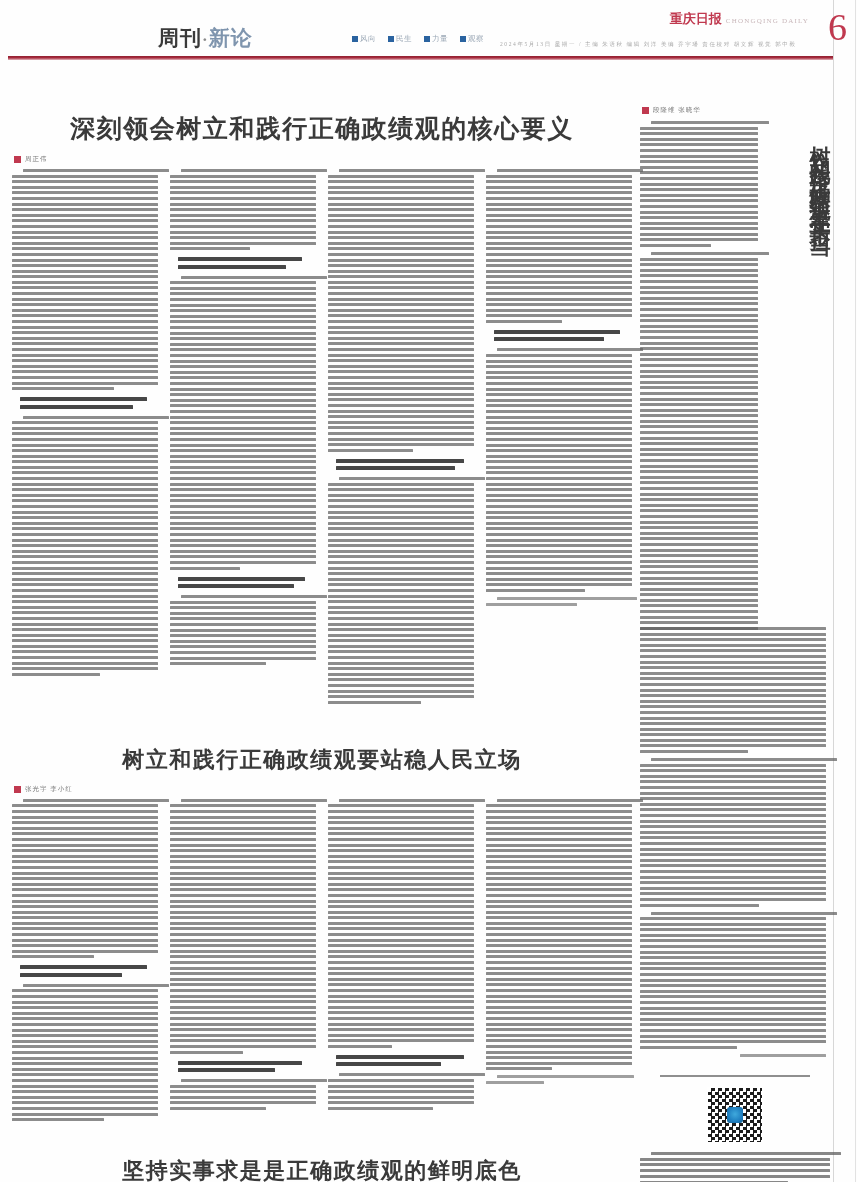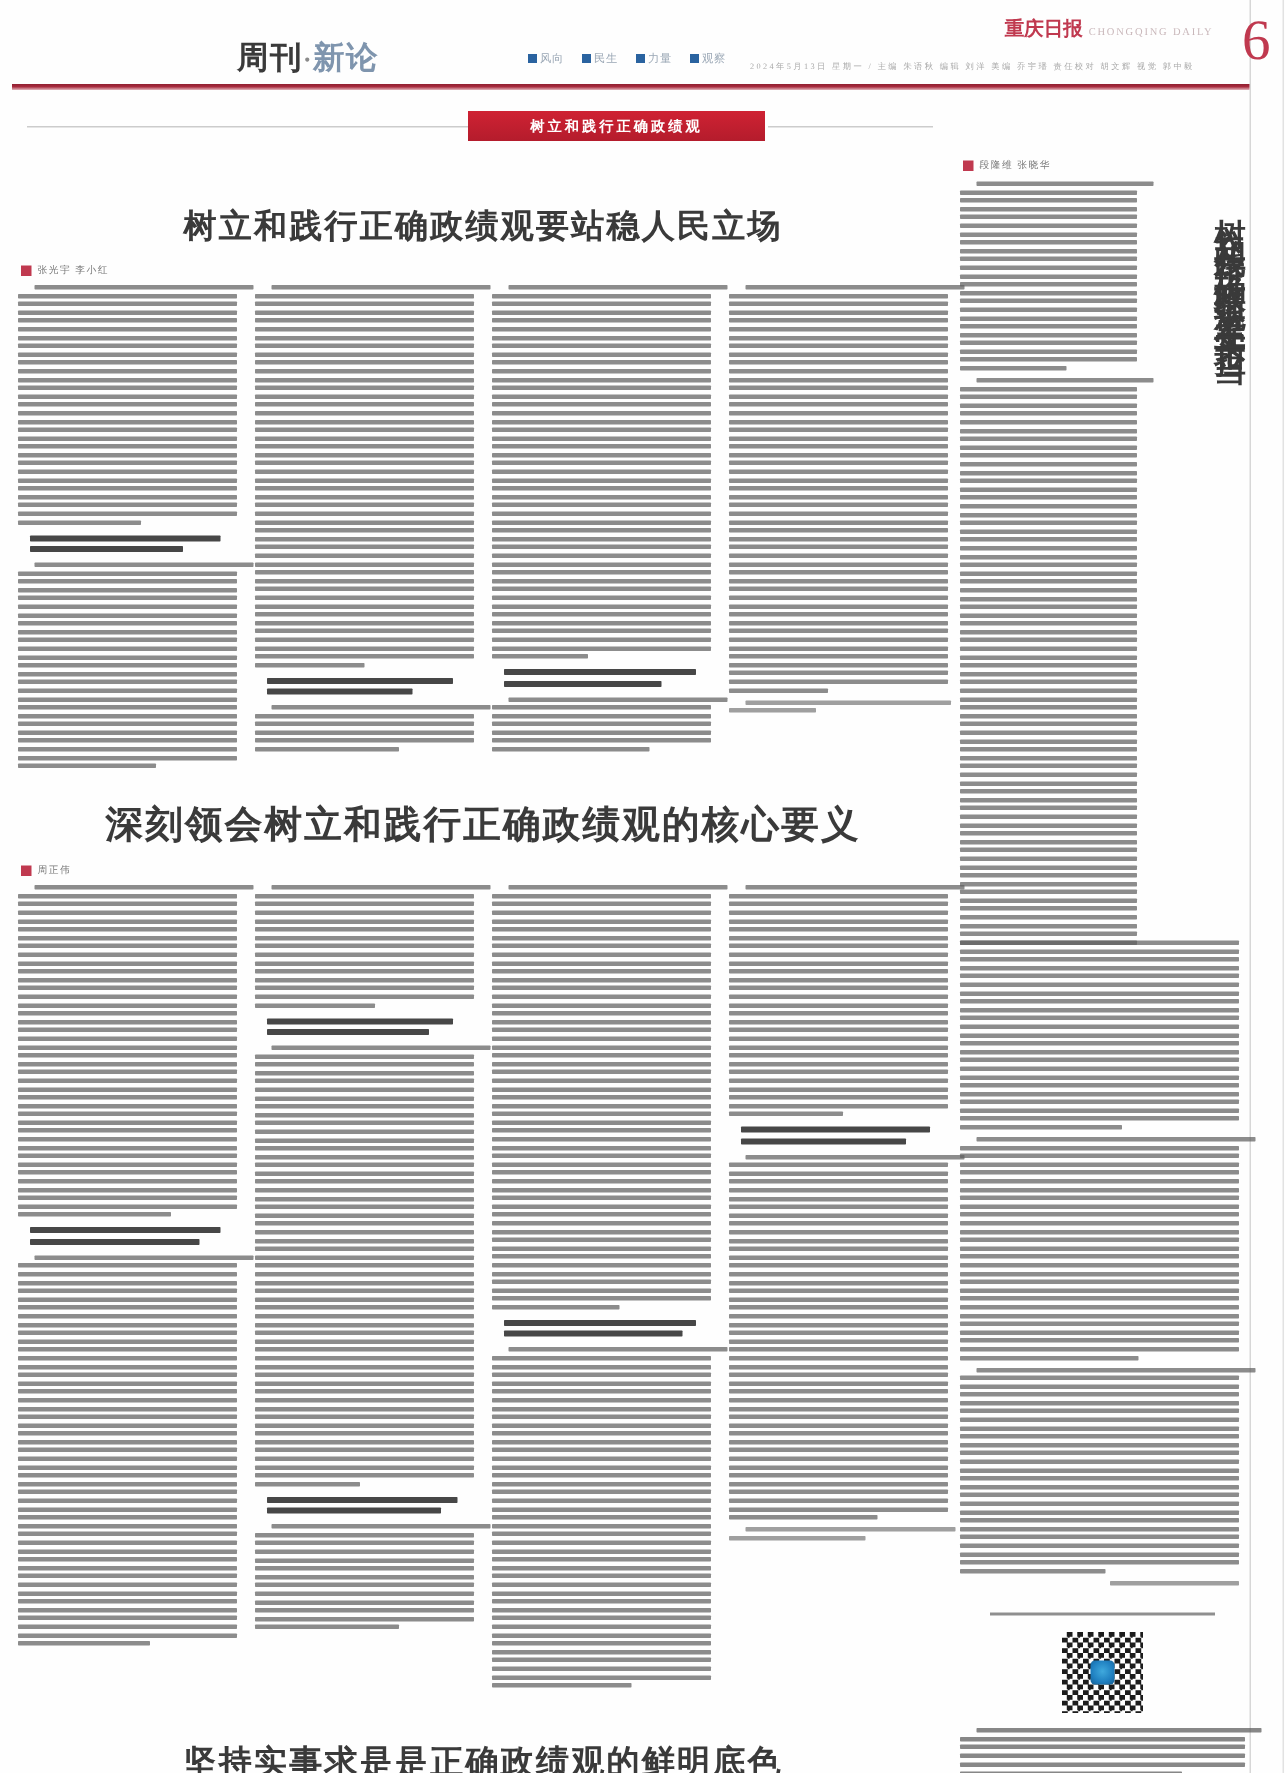--- a/index.html
+++ b/index.html
@@ -373,29 +373,419 @@
     <div class="mast-meta">2024年5月13日 星期一 / 主编 朱语秋 编辑 刘洋 美编 乔宇璠 责任校对 胡文辉 视觉 郭中毅</div>
 
     <div class="mast-brand">
       <span class="mast-brand-cn">重庆日报</span>
       <span class="mast-brand-en">CHONGQING DAILY</span>
     </div>
     <div class="mast-pageno">6</div>
     <div class="mast-rule"></div>
   </div>
 
-  <div class="banner-row">
-    <div class="banner-line left"></div>
-    <div class="banner-chip">树立和践行正确政绩观</div>
-    <div class="banner-line right"></div>
-  </div>
 
   <div class="content">
 
     <div class="main-col">
+
+      <div class="article">
+        <div class="art-headline h1">深刻领会树立和践行正确政绩观的核心要义</div>
+        <div class="byline">
+          <span class="byline-sq"></span>
+          <span class="byline-txt">周正伟</span>
+        </div>
+        <div class="cols">
+          <div class="col">
+            <div class="para">
+                <div class="ln indent" style="width:100%"></div>
+                <div class="ln" style="width:100%"></div>
+                <div class="ln" style="width:100%"></div>
+                <div class="ln" style="width:100%"></div>
+                <div class="ln" style="width:100%"></div>
+                <div class="ln" style="width:100%"></div>
+                <div class="ln" style="width:100%"></div>
+                <div class="ln" style="width:100%"></div>
+                <div class="ln" style="width:100%"></div>
+                <div class="ln" style="width:100%"></div>
+                <div class="ln" style="width:100%"></div>
+                <div class="ln" style="width:100%"></div>
+                <div class="ln" style="width:100%"></div>
+                <div class="ln" style="width:100%"></div>
+                <div class="ln" style="width:100%"></div>
+                <div class="ln" style="width:100%"></div>
+                <div class="ln" style="width:100%"></div>
+                <div class="ln" style="width:100%"></div>
+                <div class="ln" style="width:100%"></div>
+                <div class="ln" style="width:100%"></div>
+                <div class="ln" style="width:100%"></div>
+                <div class="ln" style="width:100%"></div>
+                <div class="ln" style="width:100%"></div>
+                <div class="ln" style="width:100%"></div>
+                <div class="ln" style="width:100%"></div>
+                <div class="ln" style="width:100%"></div>
+                <div class="ln" style="width:100%"></div>
+                <div class="ln" style="width:100%"></div>
+                <div class="ln" style="width:100%"></div>
+                <div class="ln" style="width:100%"></div>
+                <div class="ln" style="width:100%"></div>
+                <div class="ln" style="width:100%"></div>
+                <div class="ln" style="width:100%"></div>
+                <div class="ln" style="width:100%"></div>
+                <div class="ln" style="width:100%"></div>
+                <div class="ln" style="width:100%"></div>
+                <div class="ln" style="width:100%"></div>
+                <div class="ln" style="width:100%"></div>
+                <div class="ln" style="width:100%"></div>
+                <div class="ln" style="width:70%"></div>
+              </div>
+            <div class="subhead">
+                <div class="ln" style="width:92%"></div>
+                <div class="ln" style="width:82%"></div>
+              </div>
+            <div class="para">
+                <div class="ln indent" style="width:100%"></div>
+                <div class="ln" style="width:100%"></div>
+                <div class="ln" style="width:100%"></div>
+                <div class="ln" style="width:100%"></div>
+                <div class="ln" style="width:100%"></div>
+                <div class="ln" style="width:100%"></div>
+                <div class="ln" style="width:100%"></div>
+                <div class="ln" style="width:100%"></div>
+                <div class="ln" style="width:100%"></div>
+                <div class="ln" style="width:100%"></div>
+                <div class="ln" style="width:100%"></div>
+                <div class="ln" style="width:100%"></div>
+                <div class="ln" style="width:100%"></div>
+                <div class="ln" style="width:100%"></div>
+                <div class="ln" style="width:100%"></div>
+                <div class="ln" style="width:100%"></div>
+                <div class="ln" style="width:100%"></div>
+                <div class="ln" style="width:100%"></div>
+                <div class="ln" style="width:100%"></div>
+                <div class="ln" style="width:100%"></div>
+                <div class="ln" style="width:100%"></div>
+                <div class="ln" style="width:100%"></div>
+                <div class="ln" style="width:100%"></div>
+                <div class="ln" style="width:100%"></div>
+                <div class="ln" style="width:100%"></div>
+                <div class="ln" style="width:100%"></div>
+                <div class="ln" style="width:100%"></div>
+                <div class="ln" style="width:100%"></div>
+                <div class="ln" style="width:100%"></div>
+                <div class="ln" style="width:100%"></div>
+                <div class="ln" style="width:100%"></div>
+                <div class="ln" style="width:100%"></div>
+                <div class="ln" style="width:100%"></div>
+                <div class="ln" style="width:100%"></div>
+                <div class="ln" style="width:100%"></div>
+                <div class="ln" style="width:100%"></div>
+                <div class="ln" style="width:100%"></div>
+                <div class="ln" style="width:100%"></div>
+                <div class="ln" style="width:100%"></div>
+                <div class="ln" style="width:100%"></div>
+                <div class="ln" style="width:100%"></div>
+                <div class="ln" style="width:100%"></div>
+                <div class="ln" style="width:100%"></div>
+                <div class="ln" style="width:100%"></div>
+                <div class="ln" style="width:100%"></div>
+                <div class="ln" style="width:100%"></div>
+                <div class="ln" style="width:60%"></div>
+              </div>
+          </div>
+
+          <div class="col">
+            <div class="para">
+                <div class="ln indent" style="width:100%"></div>
+                <div class="ln" style="width:100%"></div>
+                <div class="ln" style="width:100%"></div>
+                <div class="ln" style="width:100%"></div>
+                <div class="ln" style="width:100%"></div>
+                <div class="ln" style="width:100%"></div>
+                <div class="ln" style="width:100%"></div>
+                <div class="ln" style="width:100%"></div>
+                <div class="ln" style="width:100%"></div>
+                <div class="ln" style="width:100%"></div>
+                <div class="ln" style="width:100%"></div>
+                <div class="ln" style="width:100%"></div>
+                <div class="ln" style="width:100%"></div>
+                <div class="ln" style="width:100%"></div>
+                <div class="ln" style="width:55%"></div>
+              </div>
+            <div class="subhead">
+                <div class="ln" style="width:90%"></div>
+                <div class="ln" style="width:78%"></div>
+              </div>
+            <div class="para">
+                <div class="ln indent" style="width:100%"></div>
+                <div class="ln" style="width:100%"></div>
+                <div class="ln" style="width:100%"></div>
+                <div class="ln" style="width:100%"></div>
+                <div class="ln" style="width:100%"></div>
+                <div class="ln" style="width:100%"></div>
+                <div class="ln" style="width:100%"></div>
+                <div class="ln" style="width:100%"></div>
+                <div class="ln" style="width:100%"></div>
+                <div class="ln" style="width:100%"></div>
+                <div class="ln" style="width:100%"></div>
+                <div class="ln" style="width:100%"></div>
+                <div class="ln" style="width:100%"></div>
+                <div class="ln" style="width:100%"></div>
+                <div class="ln" style="width:100%"></div>
+                <div class="ln" style="width:100%"></div>
+                <div class="ln" style="width:100%"></div>
+                <div class="ln" style="width:100%"></div>
+                <div class="ln" style="width:100%"></div>
+                <div class="ln" style="width:100%"></div>
+                <div class="ln" style="width:100%"></div>
+                <div class="ln" style="width:100%"></div>
+                <div class="ln" style="width:100%"></div>
+                <div class="ln" style="width:100%"></div>
+                <div class="ln" style="width:100%"></div>
+                <div class="ln" style="width:100%"></div>
+                <div class="ln" style="width:100%"></div>
+                <div class="ln" style="width:100%"></div>
+                <div class="ln" style="width:100%"></div>
+                <div class="ln" style="width:100%"></div>
+                <div class="ln" style="width:100%"></div>
+                <div class="ln" style="width:100%"></div>
+                <div class="ln" style="width:100%"></div>
+                <div class="ln" style="width:100%"></div>
+                <div class="ln" style="width:100%"></div>
+                <div class="ln" style="width:100%"></div>
+                <div class="ln" style="width:100%"></div>
+                <div class="ln" style="width:100%"></div>
+                <div class="ln" style="width:100%"></div>
+                <div class="ln" style="width:100%"></div>
+                <div class="ln" style="width:100%"></div>
+                <div class="ln" style="width:100%"></div>
+                <div class="ln" style="width:100%"></div>
+                <div class="ln" style="width:100%"></div>
+                <div class="ln" style="width:100%"></div>
+                <div class="ln" style="width:100%"></div>
+                <div class="ln" style="width:100%"></div>
+                <div class="ln" style="width:100%"></div>
+                <div class="ln" style="width:100%"></div>
+                <div class="ln" style="width:100%"></div>
+                <div class="ln" style="width:100%"></div>
+                <div class="ln" style="width:100%"></div>
+                <div class="ln" style="width:48%"></div>
+              </div>
+            <div class="subhead">
+                <div class="ln" style="width:92%"></div>
+                <div class="ln" style="width:84%"></div>
+              </div>
+            <div class="para">
+                <div class="ln indent" style="width:100%"></div>
+                <div class="ln" style="width:100%"></div>
+                <div class="ln" style="width:100%"></div>
+                <div class="ln" style="width:100%"></div>
+                <div class="ln" style="width:100%"></div>
+                <div class="ln" style="width:100%"></div>
+                <div class="ln" style="width:100%"></div>
+                <div class="ln" style="width:100%"></div>
+                <div class="ln" style="width:100%"></div>
+                <div class="ln" style="width:100%"></div>
+                <div class="ln" style="width:100%"></div>
+                <div class="ln" style="width:100%"></div>
+                <div class="ln" style="width:66%"></div>
+              </div>
+          </div>
+
+          <div class="col">
+            <div class="para">
+                <div class="ln indent" style="width:100%"></div>
+                <div class="ln" style="width:100%"></div>
+                <div class="ln" style="width:100%"></div>
+                <div class="ln" style="width:100%"></div>
+                <div class="ln" style="width:100%"></div>
+                <div class="ln" style="width:100%"></div>
+                <div class="ln" style="width:100%"></div>
+                <div class="ln" style="width:100%"></div>
+                <div class="ln" style="width:100%"></div>
+                <div class="ln" style="width:100%"></div>
+                <div class="ln" style="width:100%"></div>
+                <div class="ln" style="width:100%"></div>
+                <div class="ln" style="width:100%"></div>
+                <div class="ln" style="width:100%"></div>
+                <div class="ln" style="width:100%"></div>
+                <div class="ln" style="width:100%"></div>
+                <div class="ln" style="width:100%"></div>
+                <div class="ln" style="width:100%"></div>
+                <div class="ln" style="width:100%"></div>
+                <div class="ln" style="width:100%"></div>
+                <div class="ln" style="width:100%"></div>
+                <div class="ln" style="width:100%"></div>
+                <div class="ln" style="width:100%"></div>
+                <div class="ln" style="width:100%"></div>
+                <div class="ln" style="width:100%"></div>
+                <div class="ln" style="width:100%"></div>
+                <div class="ln" style="width:100%"></div>
+                <div class="ln" style="width:100%"></div>
+                <div class="ln" style="width:100%"></div>
+                <div class="ln" style="width:100%"></div>
+                <div class="ln" style="width:100%"></div>
+                <div class="ln" style="width:100%"></div>
+                <div class="ln" style="width:100%"></div>
+                <div class="ln" style="width:100%"></div>
+                <div class="ln" style="width:100%"></div>
+                <div class="ln" style="width:100%"></div>
+                <div class="ln" style="width:100%"></div>
+                <div class="ln" style="width:100%"></div>
+                <div class="ln" style="width:100%"></div>
+                <div class="ln" style="width:100%"></div>
+                <div class="ln" style="width:100%"></div>
+                <div class="ln" style="width:100%"></div>
+                <div class="ln" style="width:100%"></div>
+                <div class="ln" style="width:100%"></div>
+                <div class="ln" style="width:100%"></div>
+                <div class="ln" style="width:100%"></div>
+                <div class="ln" style="width:100%"></div>
+                <div class="ln" style="width:100%"></div>
+                <div class="ln" style="width:100%"></div>
+                <div class="ln" style="width:100%"></div>
+                <div class="ln" style="width:58%"></div>
+              </div>
+            <div class="subhead">
+                <div class="ln" style="width:93%"></div>
+                <div class="ln" style="width:86%"></div>
+              </div>
+            <div class="para">
+                <div class="ln indent" style="width:100%"></div>
+                <div class="ln" style="width:100%"></div>
+                <div class="ln" style="width:100%"></div>
+                <div class="ln" style="width:100%"></div>
+                <div class="ln" style="width:100%"></div>
+                <div class="ln" style="width:100%"></div>
+                <div class="ln" style="width:100%"></div>
+                <div class="ln" style="width:100%"></div>
+                <div class="ln" style="width:100%"></div>
+                <div class="ln" style="width:100%"></div>
+                <div class="ln" style="width:100%"></div>
+                <div class="ln" style="width:100%"></div>
+                <div class="ln" style="width:100%"></div>
+                <div class="ln" style="width:100%"></div>
+                <div class="ln" style="width:100%"></div>
+                <div class="ln" style="width:100%"></div>
+                <div class="ln" style="width:100%"></div>
+                <div class="ln" style="width:100%"></div>
+                <div class="ln" style="width:100%"></div>
+                <div class="ln" style="width:100%"></div>
+                <div class="ln" style="width:100%"></div>
+                <div class="ln" style="width:100%"></div>
+                <div class="ln" style="width:100%"></div>
+                <div class="ln" style="width:100%"></div>
+                <div class="ln" style="width:100%"></div>
+                <div class="ln" style="width:100%"></div>
+                <div class="ln" style="width:100%"></div>
+                <div class="ln" style="width:100%"></div>
+                <div class="ln" style="width:100%"></div>
+                <div class="ln" style="width:100%"></div>
+                <div class="ln" style="width:100%"></div>
+                <div class="ln" style="width:100%"></div>
+                <div class="ln" style="width:100%"></div>
+                <div class="ln" style="width:100%"></div>
+                <div class="ln" style="width:100%"></div>
+                <div class="ln" style="width:100%"></div>
+                <div class="ln" style="width:100%"></div>
+                <div class="ln" style="width:100%"></div>
+                <div class="ln" style="width:100%"></div>
+                <div class="ln" style="width:100%"></div>
+                <div class="ln" style="width:64%"></div>
+              </div>
+          </div>
+
+          <div class="col">
+            <div class="para">
+                <div class="ln indent" style="width:100%"></div>
+                <div class="ln" style="width:100%"></div>
+                <div class="ln" style="width:100%"></div>
+                <div class="ln" style="width:100%"></div>
+                <div class="ln" style="width:100%"></div>
+                <div class="ln" style="width:100%"></div>
+                <div class="ln" style="width:100%"></div>
+                <div class="ln" style="width:100%"></div>
+                <div class="ln" style="width:100%"></div>
+                <div class="ln" style="width:100%"></div>
+                <div class="ln" style="width:100%"></div>
+                <div class="ln" style="width:100%"></div>
+                <div class="ln" style="width:100%"></div>
+                <div class="ln" style="width:100%"></div>
+                <div class="ln" style="width:100%"></div>
+                <div class="ln" style="width:100%"></div>
+                <div class="ln" style="width:100%"></div>
+                <div class="ln" style="width:100%"></div>
+                <div class="ln" style="width:100%"></div>
+                <div class="ln" style="width:100%"></div>
+                <div class="ln" style="width:100%"></div>
+                <div class="ln" style="width:100%"></div>
+                <div class="ln" style="width:100%"></div>
+                <div class="ln" style="width:100%"></div>
+                <div class="ln" style="width:100%"></div>
+                <div class="ln" style="width:100%"></div>
+                <div class="ln" style="width:100%"></div>
+                <div class="ln" style="width:52%"></div>
+              </div>
+            <div class="subhead">
+                <div class="ln" style="width:91%"></div>
+                <div class="ln" style="width:80%"></div>
+              </div>
+            <div class="para">
+                <div class="ln indent" style="width:100%"></div>
+                <div class="ln" style="width:100%"></div>
+                <div class="ln" style="width:100%"></div>
+                <div class="ln" style="width:100%"></div>
+                <div class="ln" style="width:100%"></div>
+                <div class="ln" style="width:100%"></div>
+                <div class="ln" style="width:100%"></div>
+                <div class="ln" style="width:100%"></div>
+                <div class="ln" style="width:100%"></div>
+                <div class="ln" style="width:100%"></div>
+                <div class="ln" style="width:100%"></div>
+                <div class="ln" style="width:100%"></div>
+                <div class="ln" style="width:100%"></div>
+                <div class="ln" style="width:100%"></div>
+                <div class="ln" style="width:100%"></div>
+                <div class="ln" style="width:100%"></div>
+                <div class="ln" style="width:100%"></div>
+                <div class="ln" style="width:100%"></div>
+                <div class="ln" style="width:100%"></div>
+                <div class="ln" style="width:100%"></div>
+                <div class="ln" style="width:100%"></div>
+                <div class="ln" style="width:100%"></div>
+                <div class="ln" style="width:100%"></div>
+                <div class="ln" style="width:100%"></div>
+                <div class="ln" style="width:100%"></div>
+                <div class="ln" style="width:100%"></div>
+                <div class="ln" style="width:100%"></div>
+                <div class="ln" style="width:100%"></div>
+                <div class="ln" style="width:100%"></div>
+                <div class="ln" style="width:100%"></div>
+                <div class="ln" style="width:100%"></div>
+                <div class="ln" style="width:100%"></div>
+                <div class="ln" style="width:100%"></div>
+                <div class="ln" style="width:100%"></div>
+                <div class="ln" style="width:100%"></div>
+                <div class="ln" style="width:100%"></div>
+                <div class="ln" style="width:100%"></div>
+                <div class="ln" style="width:100%"></div>
+                <div class="ln" style="width:100%"></div>
+                <div class="ln" style="width:100%"></div>
+                <div class="ln" style="width:100%"></div>
+                <div class="ln" style="width:100%"></div>
+                <div class="ln" style="width:100%"></div>
+                <div class="ln" style="width:68%"></div>
+              </div>
+            <div class="attrib">
+                <div class="ln indent" style="width:96%"></div>
+                <div class="ln" style="width:62%"></div>
+              </div>
+          </div>
+        </div>
+      </div>
 
       <div class="article" style="margin-top:22px;">
         <div class="art-headline h2">树立和践行正确政绩观要站稳人民立场</div>
         <div class="byline">
           <span class="byline-sq"></span>
           <span class="byline-txt">张光宇 李小红</span>
         </div>
         <div class="cols">
           <div class="col">
             <div class="para">
@@ -638,415 +1028,20 @@
                 <div class="ln" style="width:45%"></div>
               </div>
             <div class="attrib">
                 <div class="ln indent" style="width:94%"></div>
                 <div class="ln" style="width:40%"></div>
               </div>
           </div>
         </div>
       </div>
 
-      <div class="article">
-        <div class="art-headline h1">深刻领会树立和践行正确政绩观的核心要义</div>
-        <div class="byline">
-          <span class="byline-sq"></span>
-          <span class="byline-txt">周正伟</span>
-        </div>
-        <div class="cols">
-          <div class="col">
-            <div class="para">
-                <div class="ln indent" style="width:100%"></div>
-                <div class="ln" style="width:100%"></div>
-                <div class="ln" style="width:100%"></div>
-                <div class="ln" style="width:100%"></div>
-                <div class="ln" style="width:100%"></div>
-                <div class="ln" style="width:100%"></div>
-                <div class="ln" style="width:100%"></div>
-                <div class="ln" style="width:100%"></div>
-                <div class="ln" style="width:100%"></div>
-                <div class="ln" style="width:100%"></div>
-                <div class="ln" style="width:100%"></div>
-                <div class="ln" style="width:100%"></div>
-                <div class="ln" style="width:100%"></div>
-                <div class="ln" style="width:100%"></div>
-                <div class="ln" style="width:100%"></div>
-                <div class="ln" style="width:100%"></div>
-                <div class="ln" style="width:100%"></div>
-                <div class="ln" style="width:100%"></div>
-                <div class="ln" style="width:100%"></div>
-                <div class="ln" style="width:100%"></div>
-                <div class="ln" style="width:100%"></div>
-                <div class="ln" style="width:100%"></div>
-                <div class="ln" style="width:100%"></div>
-                <div class="ln" style="width:100%"></div>
-                <div class="ln" style="width:100%"></div>
-                <div class="ln" style="width:100%"></div>
-                <div class="ln" style="width:100%"></div>
-                <div class="ln" style="width:100%"></div>
-                <div class="ln" style="width:100%"></div>
-                <div class="ln" style="width:100%"></div>
-                <div class="ln" style="width:100%"></div>
-                <div class="ln" style="width:100%"></div>
-                <div class="ln" style="width:100%"></div>
-                <div class="ln" style="width:100%"></div>
-                <div class="ln" style="width:100%"></div>
-                <div class="ln" style="width:100%"></div>
-                <div class="ln" style="width:100%"></div>
-                <div class="ln" style="width:100%"></div>
-                <div class="ln" style="width:100%"></div>
-                <div class="ln" style="width:70%"></div>
-              </div>
-            <div class="subhead">
-                <div class="ln" style="width:92%"></div>
-                <div class="ln" style="width:82%"></div>
-              </div>
-            <div class="para">
-                <div class="ln indent" style="width:100%"></div>
-                <div class="ln" style="width:100%"></div>
-                <div class="ln" style="width:100%"></div>
-                <div class="ln" style="width:100%"></div>
-                <div class="ln" style="width:100%"></div>
-                <div class="ln" style="width:100%"></div>
-                <div class="ln" style="width:100%"></div>
-                <div class="ln" style="width:100%"></div>
-                <div class="ln" style="width:100%"></div>
-                <div class="ln" style="width:100%"></div>
-                <div class="ln" style="width:100%"></div>
-                <div class="ln" style="width:100%"></div>
-                <div class="ln" style="width:100%"></div>
-                <div class="ln" style="width:100%"></div>
-                <div class="ln" style="width:100%"></div>
-                <div class="ln" style="width:100%"></div>
-                <div class="ln" style="width:100%"></div>
-                <div class="ln" style="width:100%"></div>
-                <div class="ln" style="width:100%"></div>
-                <div class="ln" style="width:100%"></div>
-                <div class="ln" style="width:100%"></div>
-                <div class="ln" style="width:100%"></div>
-                <div class="ln" style="width:100%"></div>
-                <div class="ln" style="width:100%"></div>
-                <div class="ln" style="width:100%"></div>
-                <div class="ln" style="width:100%"></div>
-                <div class="ln" style="width:100%"></div>
-                <div class="ln" style="width:100%"></div>
-                <div class="ln" style="width:100%"></div>
-                <div class="ln" style="width:100%"></div>
-                <div class="ln" style="width:100%"></div>
-                <div class="ln" style="width:100%"></div>
-                <div class="ln" style="width:100%"></div>
-                <div class="ln" style="width:100%"></div>
-                <div class="ln" style="width:100%"></div>
-                <div class="ln" style="width:100%"></div>
-                <div class="ln" style="width:100%"></div>
-                <div class="ln" style="width:100%"></div>
-                <div class="ln" style="width:100%"></div>
-                <div class="ln" style="width:100%"></div>
-                <div class="ln" style="width:100%"></div>
-                <div class="ln" style="width:100%"></div>
-                <div class="ln" style="width:100%"></div>
-                <div class="ln" style="width:100%"></div>
-                <div class="ln" style="width:100%"></div>
-                <div class="ln" style="width:100%"></div>
-                <div class="ln" style="width:60%"></div>
-              </div>
-          </div>
-
-          <div class="col">
-            <div class="para">
-                <div class="ln indent" style="width:100%"></div>
-                <div class="ln" style="width:100%"></div>
-                <div class="ln" style="width:100%"></div>
-                <div class="ln" style="width:100%"></div>
-                <div class="ln" style="width:100%"></div>
-                <div class="ln" style="width:100%"></div>
-                <div class="ln" style="width:100%"></div>
-                <div class="ln" style="width:100%"></div>
-                <div class="ln" style="width:100%"></div>
-                <div class="ln" style="width:100%"></div>
-                <div class="ln" style="width:100%"></div>
-                <div class="ln" style="width:100%"></div>
-                <div class="ln" style="width:100%"></div>
-                <div class="ln" style="width:100%"></div>
-                <div class="ln" style="width:55%"></div>
-              </div>
-            <div class="subhead">
-                <div class="ln" style="width:90%"></div>
-                <div class="ln" style="width:78%"></div>
-              </div>
-            <div class="para">
-                <div class="ln indent" style="width:100%"></div>
-                <div class="ln" style="width:100%"></div>
-                <div class="ln" style="width:100%"></div>
-                <div class="ln" style="width:100%"></div>
-                <div class="ln" style="width:100%"></div>
-                <div class="ln" style="width:100%"></div>
-                <div class="ln" style="width:100%"></div>
-                <div class="ln" style="width:100%"></div>
-                <div class="ln" style="width:100%"></div>
-                <div class="ln" style="width:100%"></div>
-                <div class="ln" style="width:100%"></div>
-                <div class="ln" style="width:100%"></div>
-                <div class="ln" style="width:100%"></div>
-                <div class="ln" style="width:100%"></div>
-                <div class="ln" style="width:100%"></div>
-                <div class="ln" style="width:100%"></div>
-                <div class="ln" style="width:100%"></div>
-                <div class="ln" style="width:100%"></div>
-                <div class="ln" style="width:100%"></div>
-                <div class="ln" style="width:100%"></div>
-                <div class="ln" style="width:100%"></div>
-                <div class="ln" style="width:100%"></div>
-                <div class="ln" style="width:100%"></div>
-                <div class="ln" style="width:100%"></div>
-                <div class="ln" style="width:100%"></div>
-                <div class="ln" style="width:100%"></div>
-                <div class="ln" style="width:100%"></div>
-                <div class="ln" style="width:100%"></div>
-                <div class="ln" style="width:100%"></div>
-                <div class="ln" style="width:100%"></div>
-                <div class="ln" style="width:100%"></div>
-                <div class="ln" style="width:100%"></div>
-                <div class="ln" style="width:100%"></div>
-                <div class="ln" style="width:100%"></div>
-                <div class="ln" style="width:100%"></div>
-                <div class="ln" style="width:100%"></div>
-                <div class="ln" style="width:100%"></div>
-                <div class="ln" style="width:100%"></div>
-                <div class="ln" style="width:100%"></div>
-                <div class="ln" style="width:100%"></div>
-                <div class="ln" style="width:100%"></div>
-                <div class="ln" style="width:100%"></div>
-                <div class="ln" style="width:100%"></div>
-                <div class="ln" style="width:100%"></div>
-                <div class="ln" style="width:100%"></div>
-                <div class="ln" style="width:100%"></div>
-                <div class="ln" style="width:100%"></div>
-                <div class="ln" style="width:100%"></div>
-                <div class="ln" style="width:100%"></div>
-                <div class="ln" style="width:100%"></div>
-                <div class="ln" style="width:100%"></div>
-                <div class="ln" style="width:100%"></div>
-                <div class="ln" style="width:48%"></div>
-              </div>
-            <div class="subhead">
-                <div class="ln" style="width:92%"></div>
-                <div class="ln" style="width:84%"></div>
-              </div>
-            <div class="para">
-                <div class="ln indent" style="width:100%"></div>
-                <div class="ln" style="width:100%"></div>
-                <div class="ln" style="width:100%"></div>
-                <div class="ln" style="width:100%"></div>
-                <div class="ln" style="width:100%"></div>
-                <div class="ln" style="width:100%"></div>
-                <div class="ln" style="width:100%"></div>
-                <div class="ln" style="width:100%"></div>
-                <div class="ln" style="width:100%"></div>
-                <div class="ln" style="width:100%"></div>
-                <div class="ln" style="width:100%"></div>
-                <div class="ln" style="width:100%"></div>
-                <div class="ln" style="width:66%"></div>
-              </div>
-          </div>
-
-          <div class="col">
-            <div class="para">
-                <div class="ln indent" style="width:100%"></div>
-                <div class="ln" style="width:100%"></div>
-                <div class="ln" style="width:100%"></div>
-                <div class="ln" style="width:100%"></div>
-                <div class="ln" style="width:100%"></div>
-                <div class="ln" style="width:100%"></div>
-                <div class="ln" style="width:100%"></div>
-                <div class="ln" style="width:100%"></div>
-                <div class="ln" style="width:100%"></div>
-                <div class="ln" style="width:100%"></div>
-                <div class="ln" style="width:100%"></div>
-                <div class="ln" style="width:100%"></div>
-                <div class="ln" style="width:100%"></div>
-                <div class="ln" style="width:100%"></div>
-                <div class="ln" style="width:100%"></div>
-                <div class="ln" style="width:100%"></div>
-                <div class="ln" style="width:100%"></div>
-                <div class="ln" style="width:100%"></div>
-                <div class="ln" style="width:100%"></div>
-                <div class="ln" style="width:100%"></div>
-                <div class="ln" style="width:100%"></div>
-                <div class="ln" style="width:100%"></div>
-                <div class="ln" style="width:100%"></div>
-                <div class="ln" style="width:100%"></div>
-                <div class="ln" style="width:100%"></div>
-                <div class="ln" style="width:100%"></div>
-                <div class="ln" style="width:100%"></div>
-                <div class="ln" style="width:100%"></div>
-                <div class="ln" style="width:100%"></div>
-                <div class="ln" style="width:100%"></div>
-                <div class="ln" style="width:100%"></div>
-                <div class="ln" style="width:100%"></div>
-                <div class="ln" style="width:100%"></div>
-                <div class="ln" style="width:100%"></div>
-                <div class="ln" style="width:100%"></div>
-                <div class="ln" style="width:100%"></div>
-                <div class="ln" style="width:100%"></div>
-                <div class="ln" style="width:100%"></div>
-                <div class="ln" style="width:100%"></div>
-                <div class="ln" style="width:100%"></div>
-                <div class="ln" style="width:100%"></div>
-                <div class="ln" style="width:100%"></div>
-                <div class="ln" style="width:100%"></div>
-                <div class="ln" style="width:100%"></div>
-                <div class="ln" style="width:100%"></div>
-                <div class="ln" style="width:100%"></div>
-                <div class="ln" style="width:100%"></div>
-                <div class="ln" style="width:100%"></div>
-                <div class="ln" style="width:100%"></div>
-                <div class="ln" style="width:100%"></div>
-                <div class="ln" style="width:58%"></div>
-              </div>
-            <div class="subhead">
-                <div class="ln" style="width:93%"></div>
-                <div class="ln" style="width:86%"></div>
-              </div>
-            <div class="para">
-                <div class="ln indent" style="width:100%"></div>
-                <div class="ln" style="width:100%"></div>
-                <div class="ln" style="width:100%"></div>
-                <div class="ln" style="width:100%"></div>
-                <div class="ln" style="width:100%"></div>
-                <div class="ln" style="width:100%"></div>
-                <div class="ln" style="width:100%"></div>
-                <div class="ln" style="width:100%"></div>
-                <div class="ln" style="width:100%"></div>
-                <div class="ln" style="width:100%"></div>
-                <div class="ln" style="width:100%"></div>
-                <div class="ln" style="width:100%"></div>
-                <div class="ln" style="width:100%"></div>
-                <div class="ln" style="width:100%"></div>
-                <div class="ln" style="width:100%"></div>
-                <div class="ln" style="width:100%"></div>
-                <div class="ln" style="width:100%"></div>
-                <div class="ln" style="width:100%"></div>
-                <div class="ln" style="width:100%"></div>
-                <div class="ln" style="width:100%"></div>
-                <div class="ln" style="width:100%"></div>
-                <div class="ln" style="width:100%"></div>
-                <div class="ln" style="width:100%"></div>
-                <div class="ln" style="width:100%"></div>
-                <div class="ln" style="width:100%"></div>
-                <div class="ln" style="width:100%"></div>
-                <div class="ln" style="width:100%"></div>
-                <div class="ln" style="width:100%"></div>
-                <div class="ln" style="width:100%"></div>
-                <div class="ln" style="width:100%"></div>
-                <div class="ln" style="width:100%"></div>
-                <div class="ln" style="width:100%"></div>
-                <div class="ln" style="width:100%"></div>
-                <div class="ln" style="width:100%"></div>
-                <div class="ln" style="width:100%"></div>
-                <div class="ln" style="width:100%"></div>
-                <div class="ln" style="width:100%"></div>
-                <div class="ln" style="width:100%"></div>
-                <div class="ln" style="width:100%"></div>
-                <div class="ln" style="width:100%"></div>
-                <div class="ln" style="width:64%"></div>
-              </div>
-          </div>
-
-          <div class="col">
-            <div class="para">
-                <div class="ln indent" style="width:100%"></div>
-                <div class="ln" style="width:100%"></div>
-                <div class="ln" style="width:100%"></div>
-                <div class="ln" style="width:100%"></div>
-                <div class="ln" style="width:100%"></div>
-                <div class="ln" style="width:100%"></div>
-                <div class="ln" style="width:100%"></div>
-                <div class="ln" style="width:100%"></div>
-                <div class="ln" style="width:100%"></div>
-                <div class="ln" style="width:100%"></div>
-                <div class="ln" style="width:100%"></div>
-                <div class="ln" style="width:100%"></div>
-                <div class="ln" style="width:100%"></div>
-                <div class="ln" style="width:100%"></div>
-                <div class="ln" style="width:100%"></div>
-                <div class="ln" style="width:100%"></div>
-                <div class="ln" style="width:100%"></div>
-                <div class="ln" style="width:100%"></div>
-                <div class="ln" style="width:100%"></div>
-                <div class="ln" style="width:100%"></div>
-                <div class="ln" style="width:100%"></div>
-                <div class="ln" style="width:100%"></div>
-                <div class="ln" style="width:100%"></div>
-                <div class="ln" style="width:100%"></div>
-                <div class="ln" style="width:100%"></div>
-                <div class="ln" style="width:100%"></div>
-                <div class="ln" style="width:100%"></div>
-                <div class="ln" style="width:52%"></div>
-              </div>
-            <div class="subhead">
-                <div class="ln" style="width:91%"></div>
-                <div class="ln" style="width:80%"></div>
-              </div>
-            <div class="para">
-                <div class="ln indent" style="width:100%"></div>
-                <div class="ln" style="width:100%"></div>
-                <div class="ln" style="width:100%"></div>
-                <div class="ln" style="width:100%"></div>
-                <div class="ln" style="width:100%"></div>
-                <div class="ln" style="width:100%"></div>
-                <div class="ln" style="width:100%"></div>
-                <div class="ln" style="width:100%"></div>
-                <div class="ln" style="width:100%"></div>
-                <div class="ln" style="width:100%"></div>
-                <div class="ln" style="width:100%"></div>
-                <div class="ln" style="width:100%"></div>
-                <div class="ln" style="width:100%"></div>
-                <div class="ln" style="width:100%"></div>
-                <div class="ln" style="width:100%"></div>
-                <div class="ln" style="width:100%"></div>
-                <div class="ln" style="width:100%"></div>
-                <div class="ln" style="width:100%"></div>
-                <div class="ln" style="width:100%"></div>
-                <div class="ln" style="width:100%"></div>
-                <div class="ln" style="width:100%"></div>
-                <div class="ln" style="width:100%"></div>
-                <div class="ln" style="width:100%"></div>
-                <div class="ln" style="width:100%"></div>
-                <div class="ln" style="width:100%"></div>
-                <div class="ln" style="width:100%"></div>
-                <div class="ln" style="width:100%"></div>
-                <div class="ln" style="width:100%"></div>
-                <div class="ln" style="width:100%"></div>
-                <div class="ln" style="width:100%"></div>
-                <div class="ln" style="width:100%"></div>
-                <div class="ln" style="width:100%"></div>
-                <div class="ln" style="width:100%"></div>
-                <div class="ln" style="width:100%"></div>
-                <div class="ln" style="width:100%"></div>
-                <div class="ln" style="width:100%"></div>
-                <div class="ln" style="width:100%"></div>
-                <div class="ln" style="width:100%"></div>
-                <div class="ln" style="width:100%"></div>
-                <div class="ln" style="width:100%"></div>
-                <div class="ln" style="width:100%"></div>
-                <div class="ln" style="width:100%"></div>
-                <div class="ln" style="width:100%"></div>
-                <div class="ln" style="width:68%"></div>
-              </div>
-            <div class="attrib">
-                <div class="ln indent" style="width:96%"></div>
-                <div class="ln" style="width:62%"></div>
-              </div>
-          </div>
-        </div>
-      </div>
-
       <div class="article" style="margin-top:16px;">
         <div class="art-headline h3">坚持实事求是是正确政绩观的鲜明底色</div>
 
       </div>
     </div>
 
     <div class="side-col">
       <div class="side-byline">
         <span class="byline-sq"></span>
         <span class="byline-txt">段隆维 张晓华</span>

